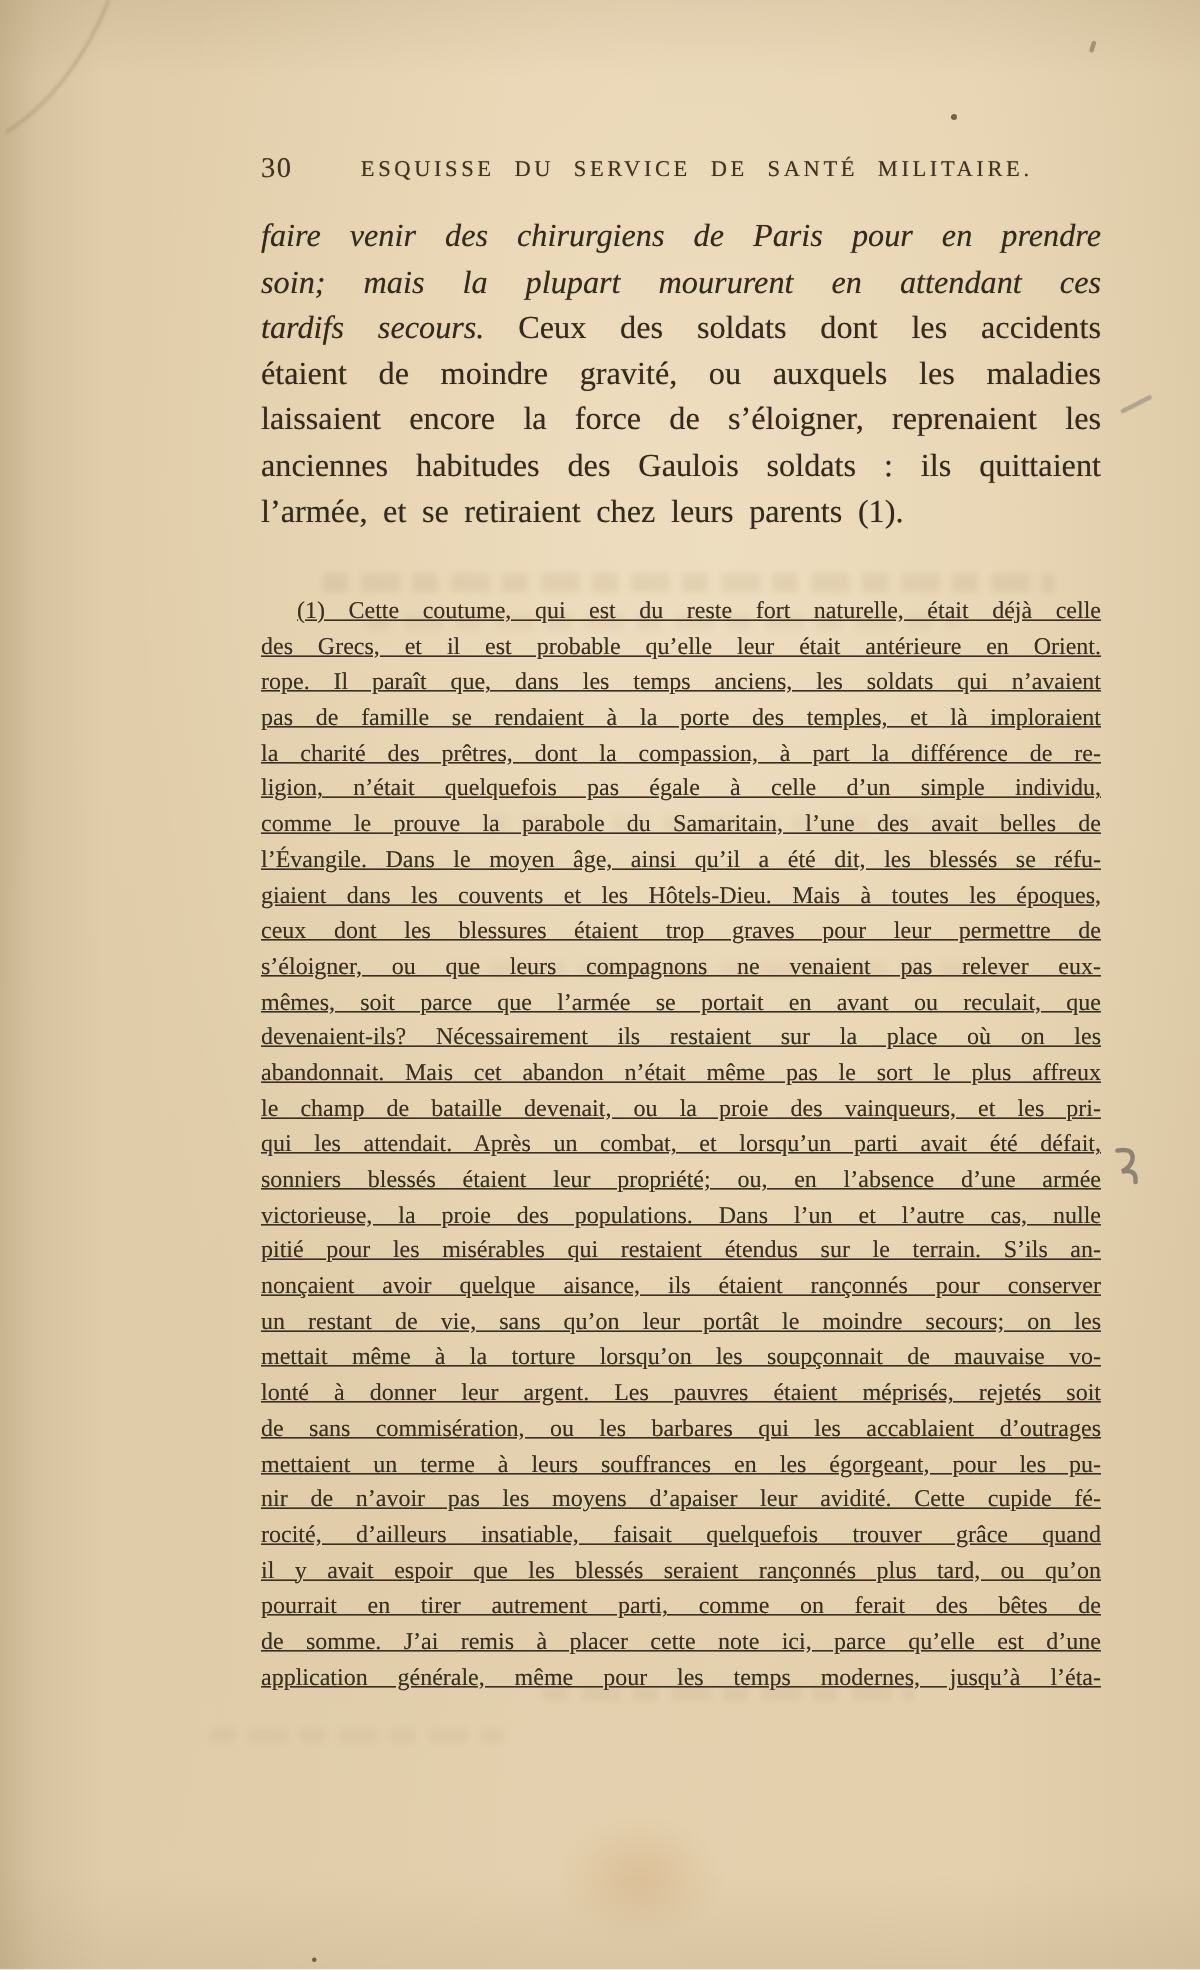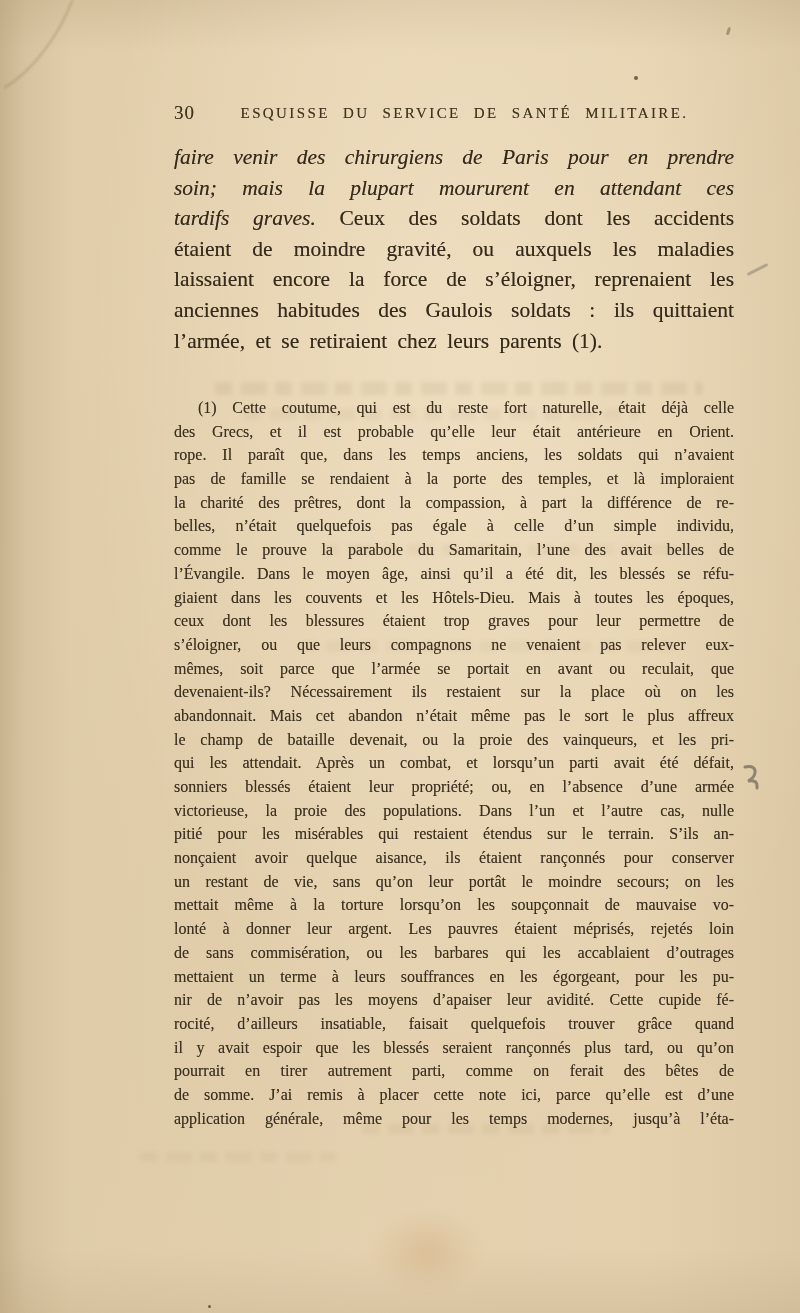--- a/index.html
+++ b/index.html
@@ -49,21 +49,21 @@
   .it{ font-style:italic; }
   .rm{ font-style:normal; }
   
   .footnote-block{
     position:absolute; left:174px; top:396px; width:560px;
     font-size:16px; color:#3a2f20;
     text-shadow:0 0 .4px rgba(58,47,32,.45);
   }
   .fn-line{
     line-height:23.7px; height:23.7px;
-    text-align:justify; text-align-last:justify; text-justify:inter-word;
+    text-align:justify; text-align-last:justify; text-justify:inter-word;text-decoration:underline;
   }
   .fn-line:first-child{ text-indent:24px; }
   
   .ghost{
     position:absolute; pointer-events:none;
     background-image:repeating-linear-gradient(90deg,
       rgba(148,121,84,.55) 0 17px, rgba(148,121,84,0) 17px 26px,
       rgba(148,121,84,.5) 26px 52px, rgba(148,121,84,0) 52px 60px);
     filter:blur(2.2px); opacity:.22; border-radius:3px;
   }
@@ -103,51 +103,51 @@
   <div class="ghost" style="left:140px; top:1152px; width:196px; height:10px; opacity:.13;"></div>
 
   <div class="running-header ink">
     <span class="page-number">30</span>
     <span class="running-title">ESQUISSE DU SERVICE DE SANTÉ MILITAIRE.</span>
   </div>
 
   <div class="main-passage">
       <div class="main-line"><span class="it">faire venir des chirurgiens de Paris pour en prendre</span></div>
       <div class="main-line"><span class="it">soin; mais la plupart moururent en attendant ces</span></div>
-      <div class="main-line"><span class="it">tardifs graves. </span><span class="rm">Ceux des soldats dont les accidents</span></div>
+      <div class="main-line"><span class="it">tardifs secours. </span><span class="rm">Ceux des soldats dont les accidents</span></div>
       <div class="main-line"><span class="rm">étaient de moindre gravité, ou auxquels les maladies</span></div>
       <div class="main-line"><span class="rm">laissaient encore la force de s’éloigner, reprenaient les</span></div>
       <div class="main-line"><span class="rm">anciennes habitudes des Gaulois soldats : ils quittaient</span></div>
       <div class="main-line line-last"><span class="rm">l’armée, et se retiraient chez leurs parents (1).</span></div>
     </div>
 
   <div class="footnote-block">
       <div class="fn-line"><span class="rm">(1) Cette coutume, qui est du reste fort naturelle, était déjà celle</span></div>
       <div class="fn-line"><span class="rm">des Grecs, et il est probable qu’elle leur était antérieure en Orient.</span></div>
       <div class="fn-line"><span class="rm">rope. Il paraît que, dans les temps anciens, les soldats qui n’avaient</span></div>
       <div class="fn-line"><span class="rm">pas de famille se rendaient à la porte des temples, et là imploraient</span></div>
       <div class="fn-line"><span class="rm">la charité des prêtres, dont la compassion, à part la différence de re-</span></div>
-      <div class="fn-line"><span class="rm">belles, n’était quelquefois pas égale à celle d’un simple individu,</span></div>
+      <div class="fn-line"><span class="rm">ligion, n’était quelquefois pas égale à celle d’un simple individu,</span></div>
       <div class="fn-line"><span class="rm">comme le prouve la parabole du Samaritain, l’une des avait belles de</span></div>
       <div class="fn-line"><span class="rm">l’Évangile. Dans le moyen âge, ainsi qu’il a été dit, les blessés se réfu-</span></div>
       <div class="fn-line"><span class="rm">giaient dans les couvents et les Hôtels-Dieu. Mais à toutes les époques,</span></div>
       <div class="fn-line"><span class="rm">ceux dont les blessures étaient trop graves pour leur permettre de</span></div>
       <div class="fn-line"><span class="rm">s’éloigner, ou que leurs compagnons ne venaient pas relever eux-</span></div>
       <div class="fn-line"><span class="rm">mêmes, soit parce que l’armée se portait en avant ou reculait, que</span></div>
       <div class="fn-line"><span class="rm">devenaient-ils? Nécessairement ils restaient sur la place où on les</span></div>
       <div class="fn-line"><span class="rm">abandonnait. Mais cet abandon n’était même pas le sort le plus affreux</span></div>
       <div class="fn-line"><span class="rm">le champ de bataille devenait, ou la proie des vainqueurs, et les pri-</span></div>
       <div class="fn-line"><span class="rm">qui les attendait. Après un combat, et lorsqu’un parti avait été défait,</span></div>
       <div class="fn-line"><span class="rm">sonniers blessés étaient leur propriété; ou, en l’absence d’une armée</span></div>
       <div class="fn-line"><span class="rm">victorieuse, la proie des populations. Dans l’un et l’autre cas, nulle</span></div>
       <div class="fn-line"><span class="rm">pitié pour les misérables qui restaient étendus sur le terrain. S’ils an-</span></div>
       <div class="fn-line"><span class="rm">nonçaient avoir quelque aisance, ils étaient rançonnés pour conserver</span></div>
       <div class="fn-line"><span class="rm">un restant de vie, sans qu’on leur portât le moindre secours; on les</span></div>
       <div class="fn-line"><span class="rm">mettait même à la torture lorsqu’on les soupçonnait de mauvaise vo-</span></div>
-      <div class="fn-line"><span class="rm">lonté à donner leur argent. Les pauvres étaient méprisés, rejetés loin</span></div>
+      <div class="fn-line"><span class="rm">lonté à donner leur argent. Les pauvres étaient méprisés, rejetés soit</span></div>
       <div class="fn-line"><span class="rm">de sans commisération, ou les barbares qui les accablaient d’outrages</span></div>
       <div class="fn-line"><span class="rm">mettaient un terme à leurs souffrances en les égorgeant, pour les pu-</span></div>
       <div class="fn-line"><span class="rm">nir de n’avoir pas les moyens d’apaiser leur avidité. Cette cupide fé-</span></div>
       <div class="fn-line"><span class="rm">rocité, d’ailleurs insatiable, faisait quelquefois trouver grâce quand</span></div>
       <div class="fn-line"><span class="rm">il y avait espoir que les blessés seraient rançonnés plus tard, ou qu’on</span></div>
       <div class="fn-line"><span class="rm">pourrait en tirer autrement parti, comme on ferait des bêtes de</span></div>
       <div class="fn-line"><span class="rm">de somme. J’ai remis à placer cette note ici, parce qu’elle est d’une</span></div>
       <div class="fn-line"><span class="rm">application générale, même pour les temps modernes, jusqu’à l’éta-</span></div>
     </div>
 

